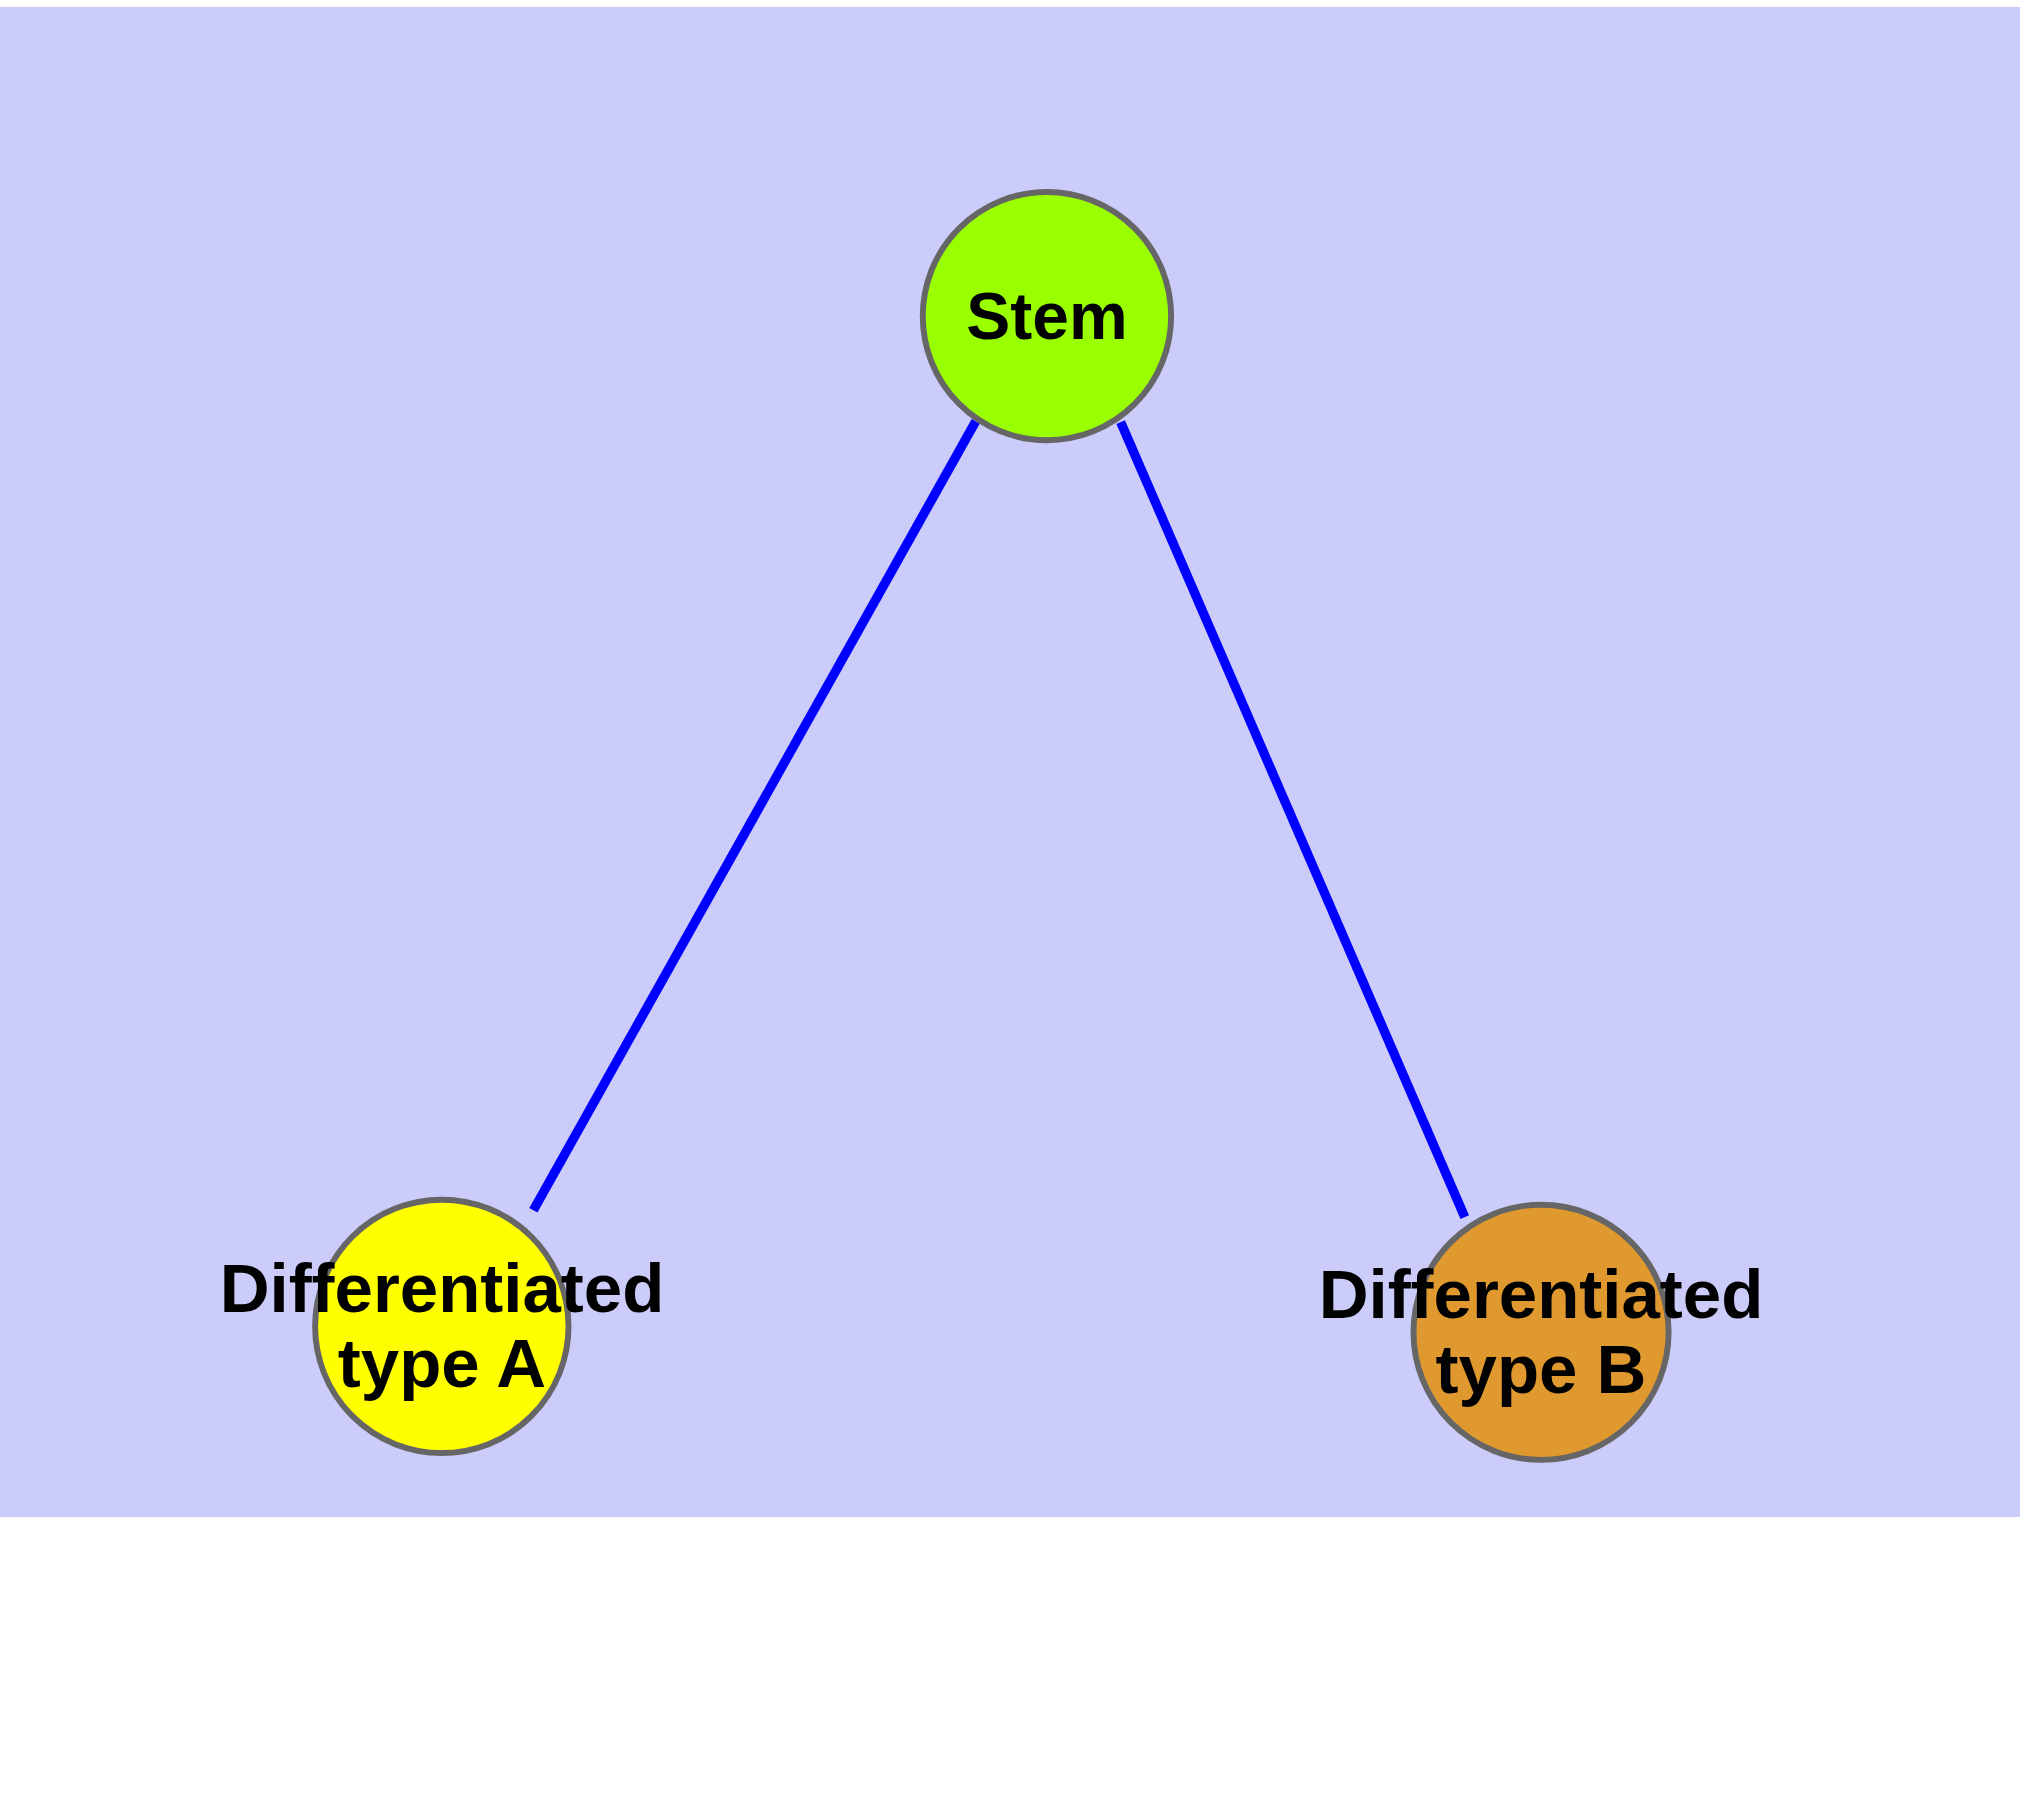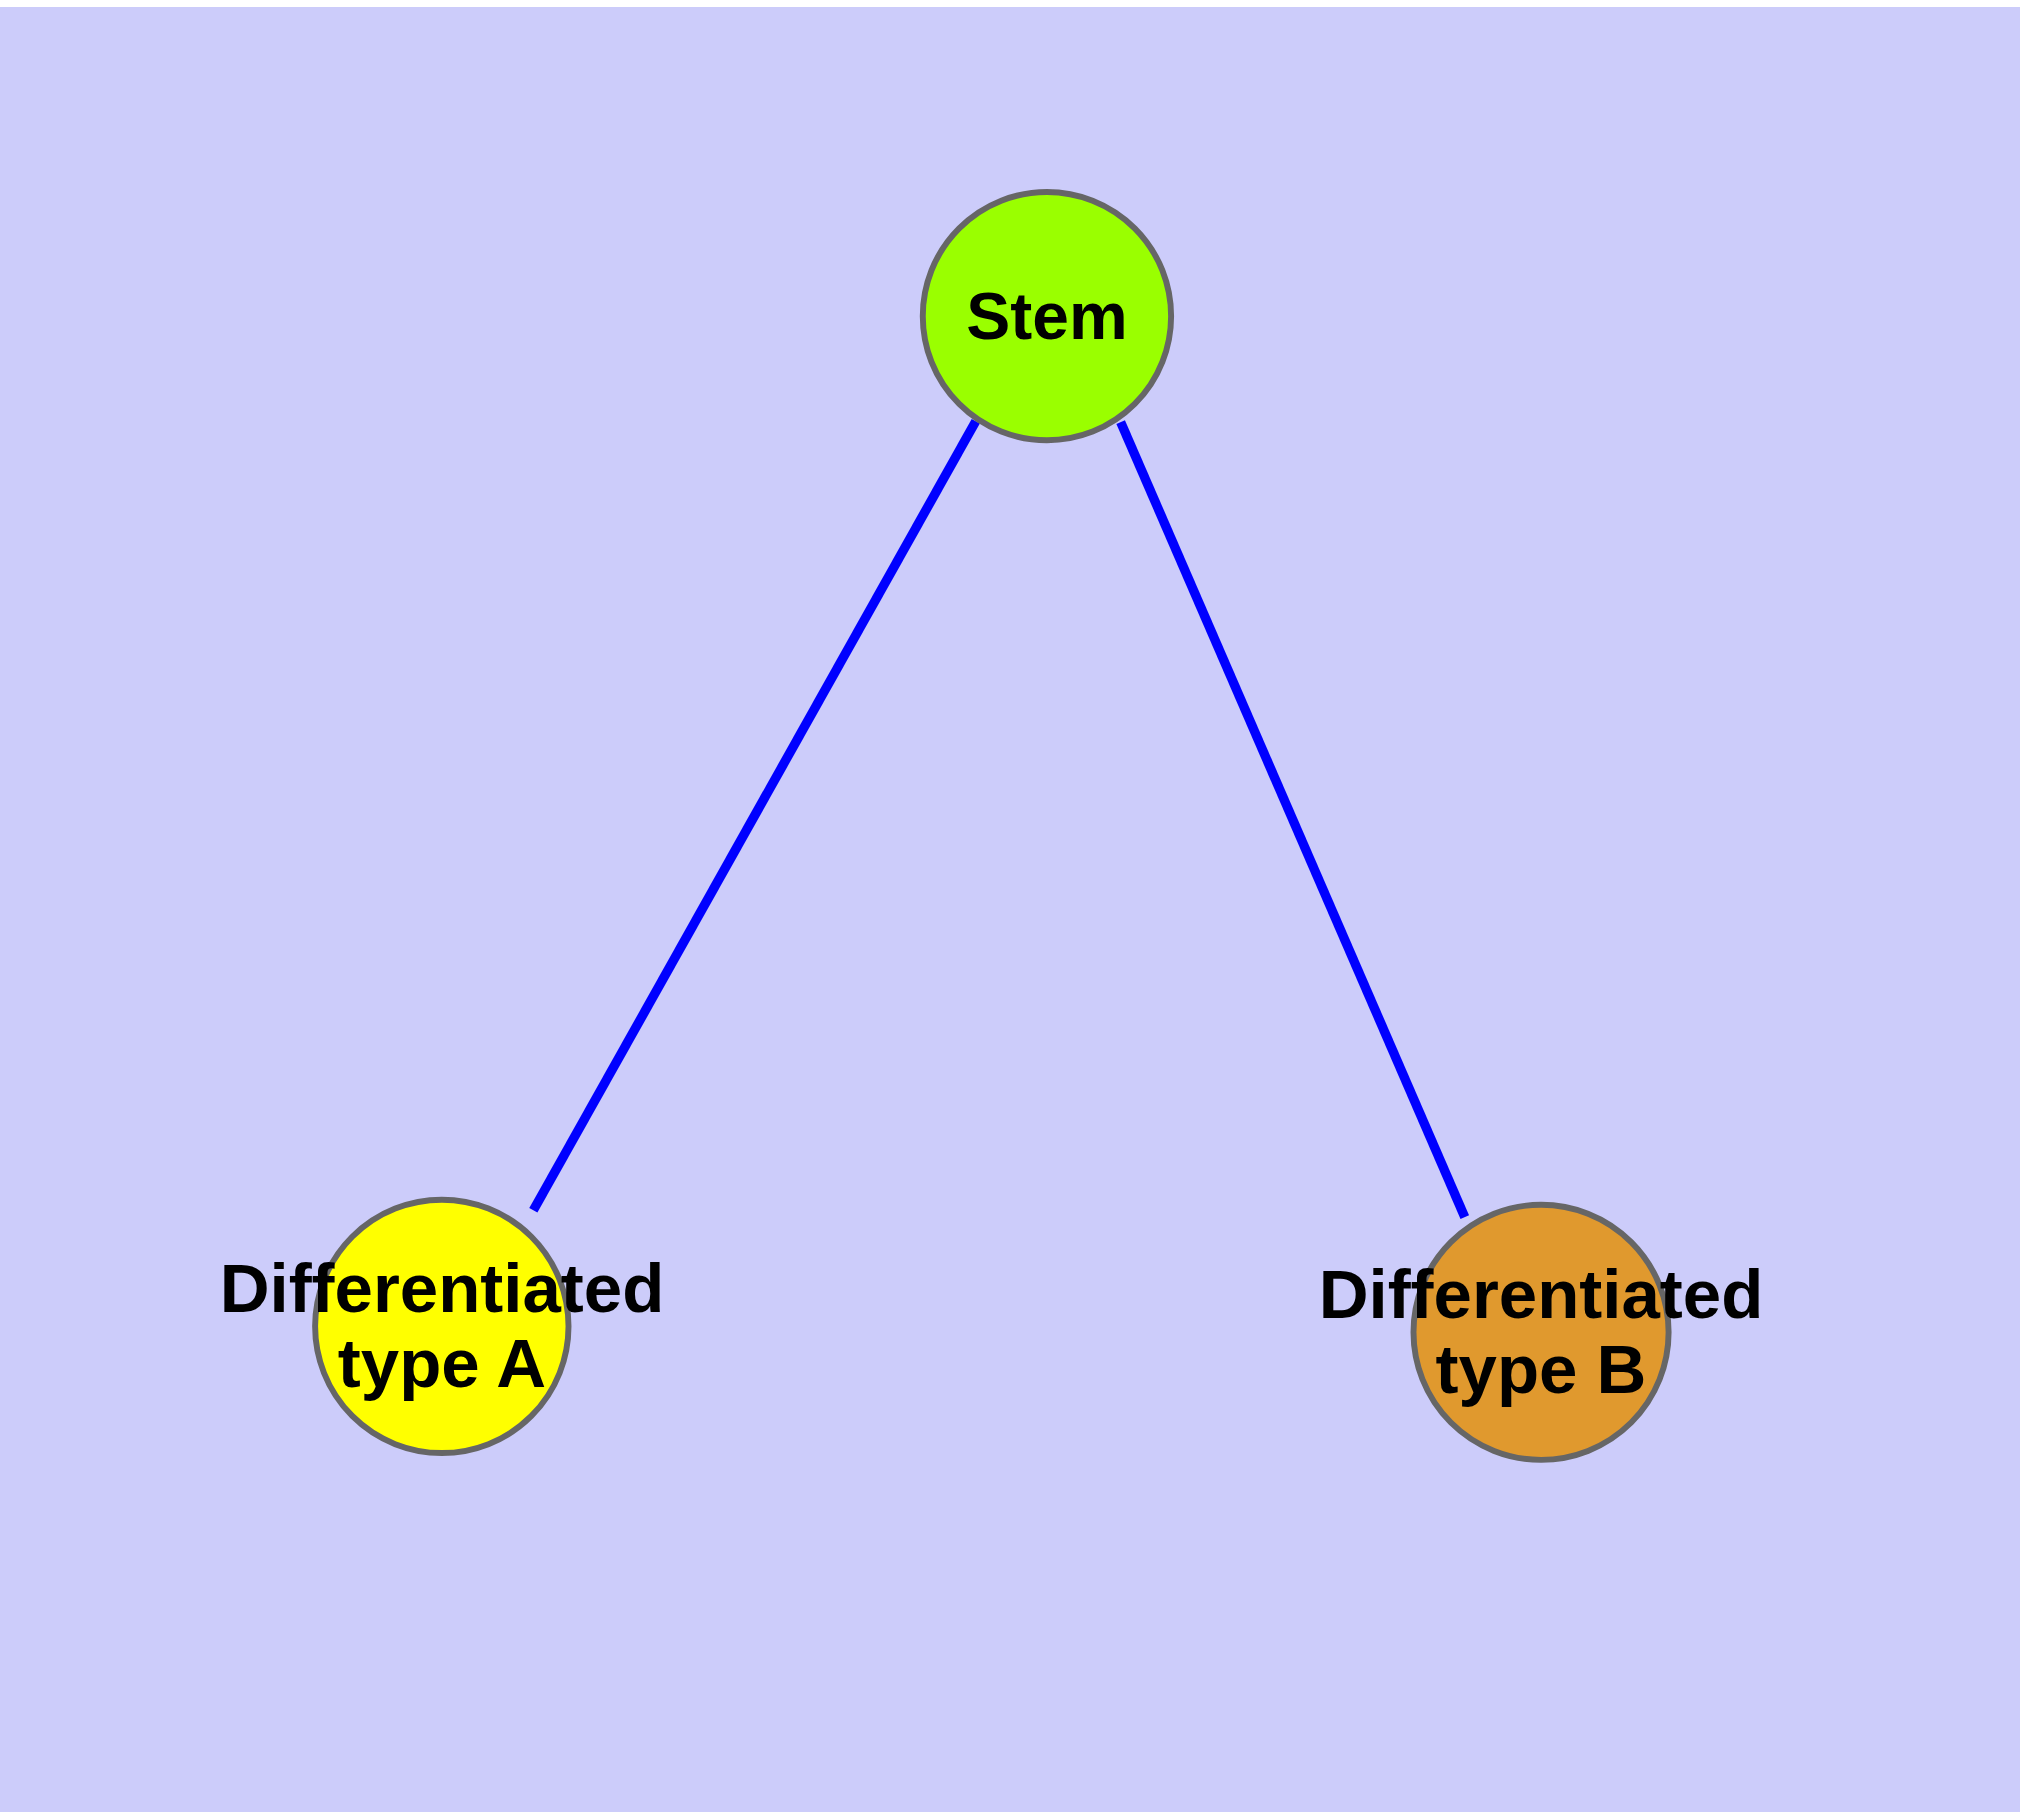--- a/index.html
+++ b/index.html
@@ -4,21 +4,21 @@
 <title>Cell Differentiation Graph</title>
 <style>
   html, body {
     margin: 0;
     padding: 0;
     background: #ffffff;
   }
   #canvas {
     position: relative;
     width: 2021px;
-    height: 1812px;
+    height: 1517px;
     background: #ffffff;
     overflow: hidden;
     font-family: "Liberation Sans", "DejaVu Sans", sans-serif;
   }
   #plot-bg {
     position: absolute;
     left: 0;
     top: 6.8px;
     width: 2021px;
     height: 1805px;

